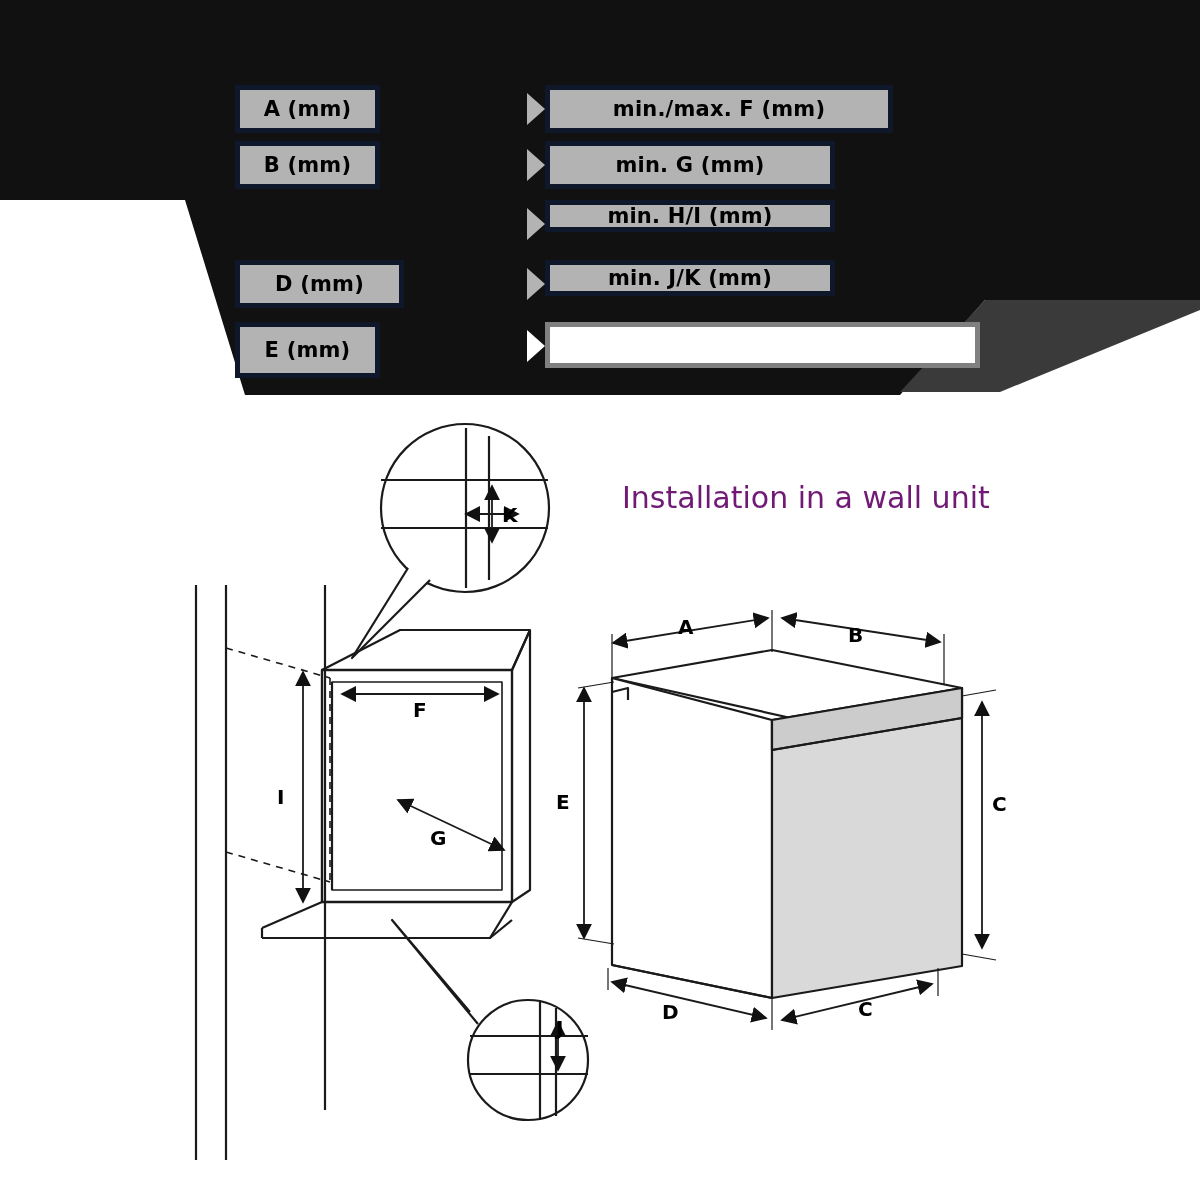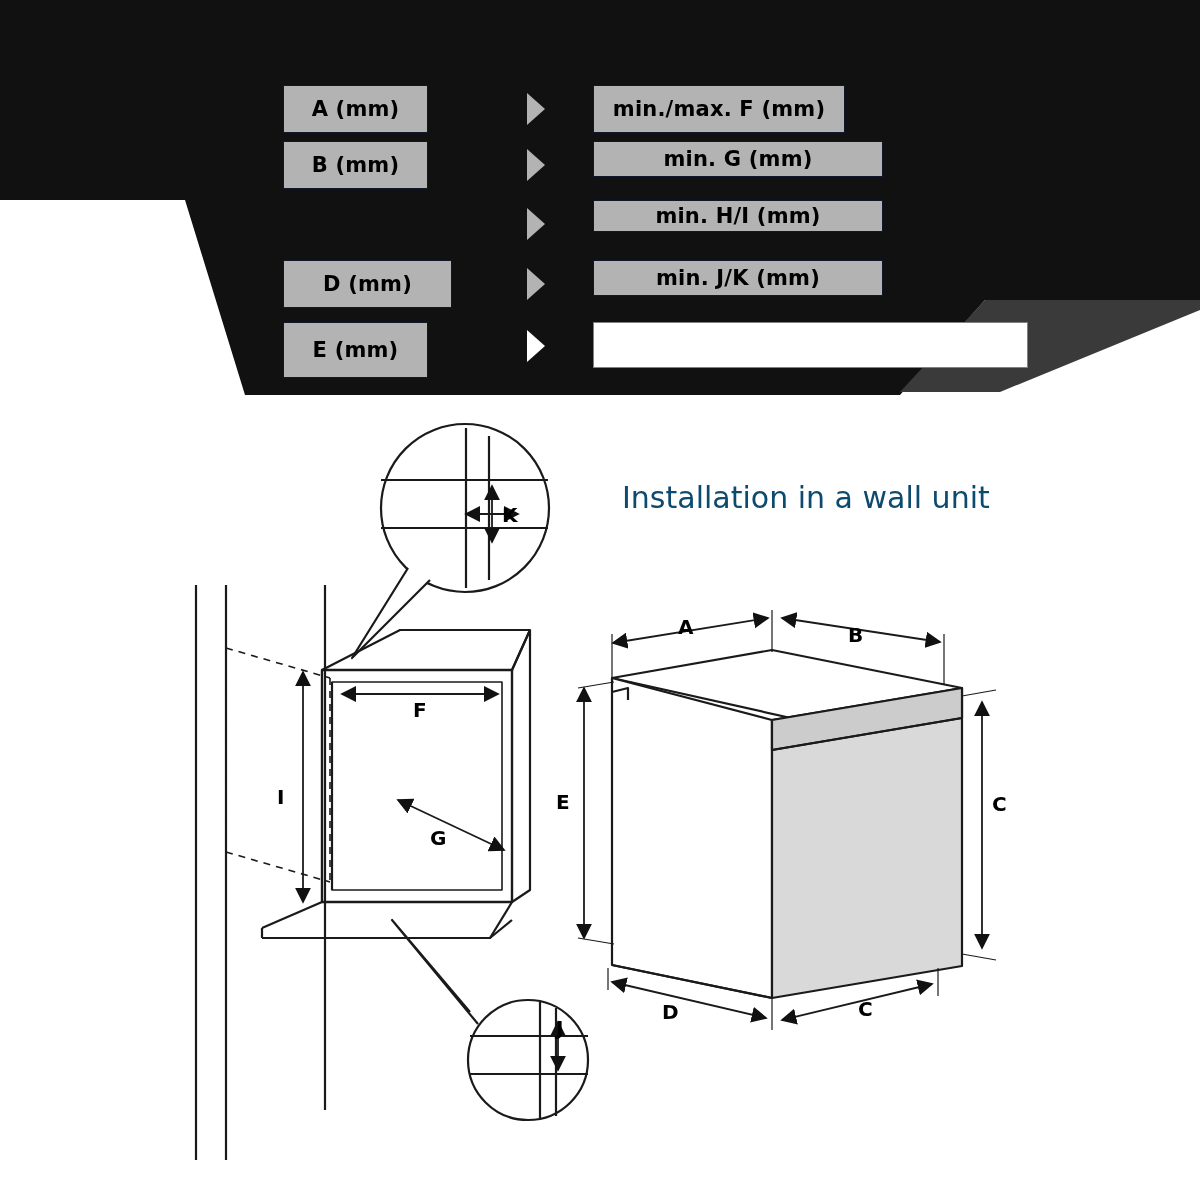--- a/index.html
+++ b/index.html
@@ -22,29 +22,28 @@
     top: 0;
     width: 1200px;
     height: 420px;
   }
   #top-band svg { display: block; }
 
   .tbl-cell {
     position: absolute;
     box-sizing: border-box;
     background: #b3b3b3;
-    border: 1px solid #0f172a;
+    border: 5px solid #0f172a;
     color: #000000;
     font-weight: bold;
     font-size: 21px;
     display: flex;
     align-items: center;
     justify-content: center;
     letter-spacing: .2px;
-    margin-left: 48px;
   }
   .tbl-cell.blank {
     background: #ffffff;
     border-color: #808080;
   }
 
   
   .notch {
     position: absolute;
     width: 0;
@@ -63,21 +62,21 @@
     width: 1200px;
     height: 780px;
   }
   #drawing svg { display: block; }
 
   .caption {
     position: absolute;
     left: 622px;
     top: 60px;
     font-size: 30px;
-    color: #0c4a6e;
+    color: #701a75;
     font-weight: 400;
     white-space: nowrap;
   }
 
   .dim-label {
     position: absolute;
     font-size: 20px;
     font-weight: bold;
     color: #000;
   }
@@ -90,24 +89,24 @@
     <path d="M0 0 H1200 V300 H985 L900 395 H245 L185 200 H0 Z" fill="#111111"></path>
     <path d="M985 300 H1200 V310 L1000 392 H900 Z" fill="#3a3a3a"></path>
   </svg>
 
   <div class="tbl-cell" style="left:235px; top:85px; width:145px; height:48px;">A (mm)</div>
   <div class="tbl-cell" style="left:235px; top:141px; width:145px; height:48px;text-align:right;">B (mm)</div>
   <div class="tbl-cell" style="left:235px; top:260px; width:169px; height:48px;">D (mm)</div>
   <div class="tbl-cell" style="left:235px; top:322px; width:145px; height:56px;">E (mm)</div>
 
   <div class="notch" style="left:527px; top:93px;"></div>
-  <div class="tbl-cell" style="left:545px; top:85px; width:252px; height:48px;">min./max. F (mm)</div>
+  <div class="tbl-cell" style="left:545px; top:85px; width:348px; height:48px;">min./max. F (mm)</div>
 
   <div class="notch" style="left:527px; top:149px;"></div>
-  <div class="tbl-cell" style="left:545px; top:141px; width:290px; height:36px;">min. G (mm)</div>
+  <div class="tbl-cell" style="left:545px; top:141px; width:290px; height:48px;">min. G (mm)</div>
 
   <div class="notch" style="left:527px; top:208px;"></div>
   <div class="tbl-cell" style="left:545px; top:200px; width:290px; height:32px;">min. H/I (mm)</div>
 
   <div class="notch" style="left:527px; top:268px;"></div>
   <div class="tbl-cell" style="left:545px; top:260px; width:290px; height:36px;">min. J/K (mm)</div>
 
   <div class="notch blank-notch" style="left:527px; top:330px;"></div>
   <div class="tbl-cell blank" style="left:545px; top:322px; width:435px; height:46px;"></div>
 </div>

